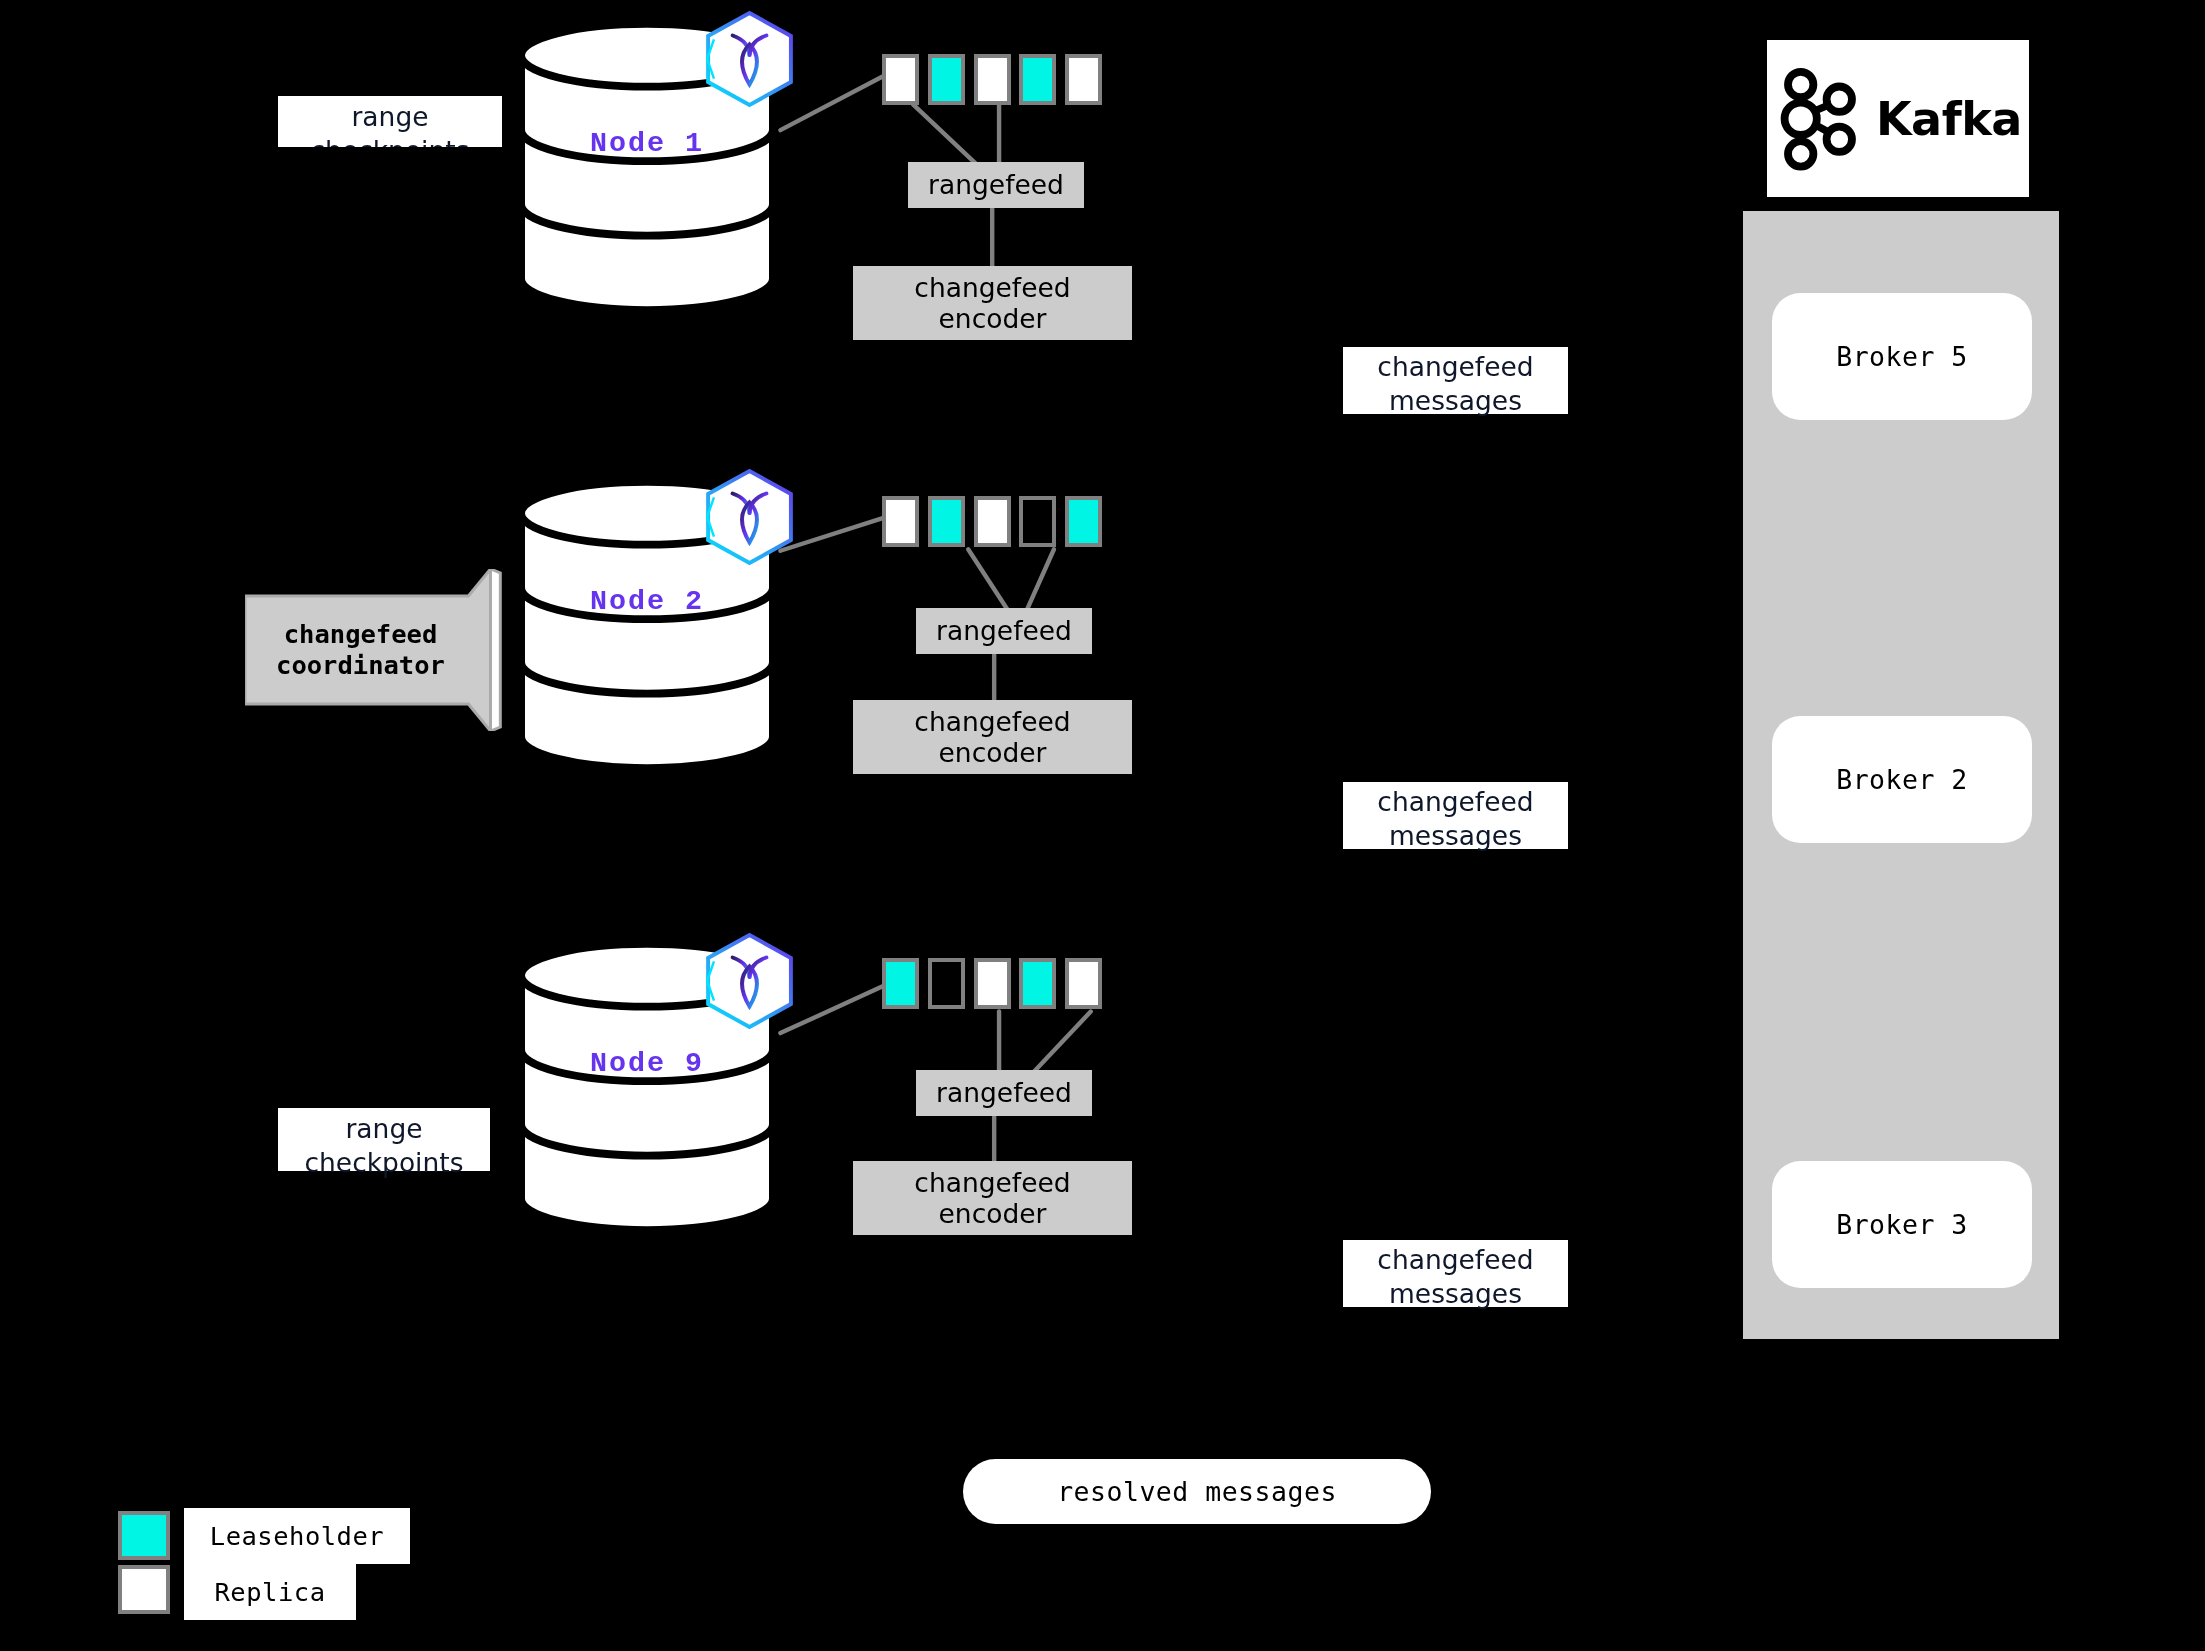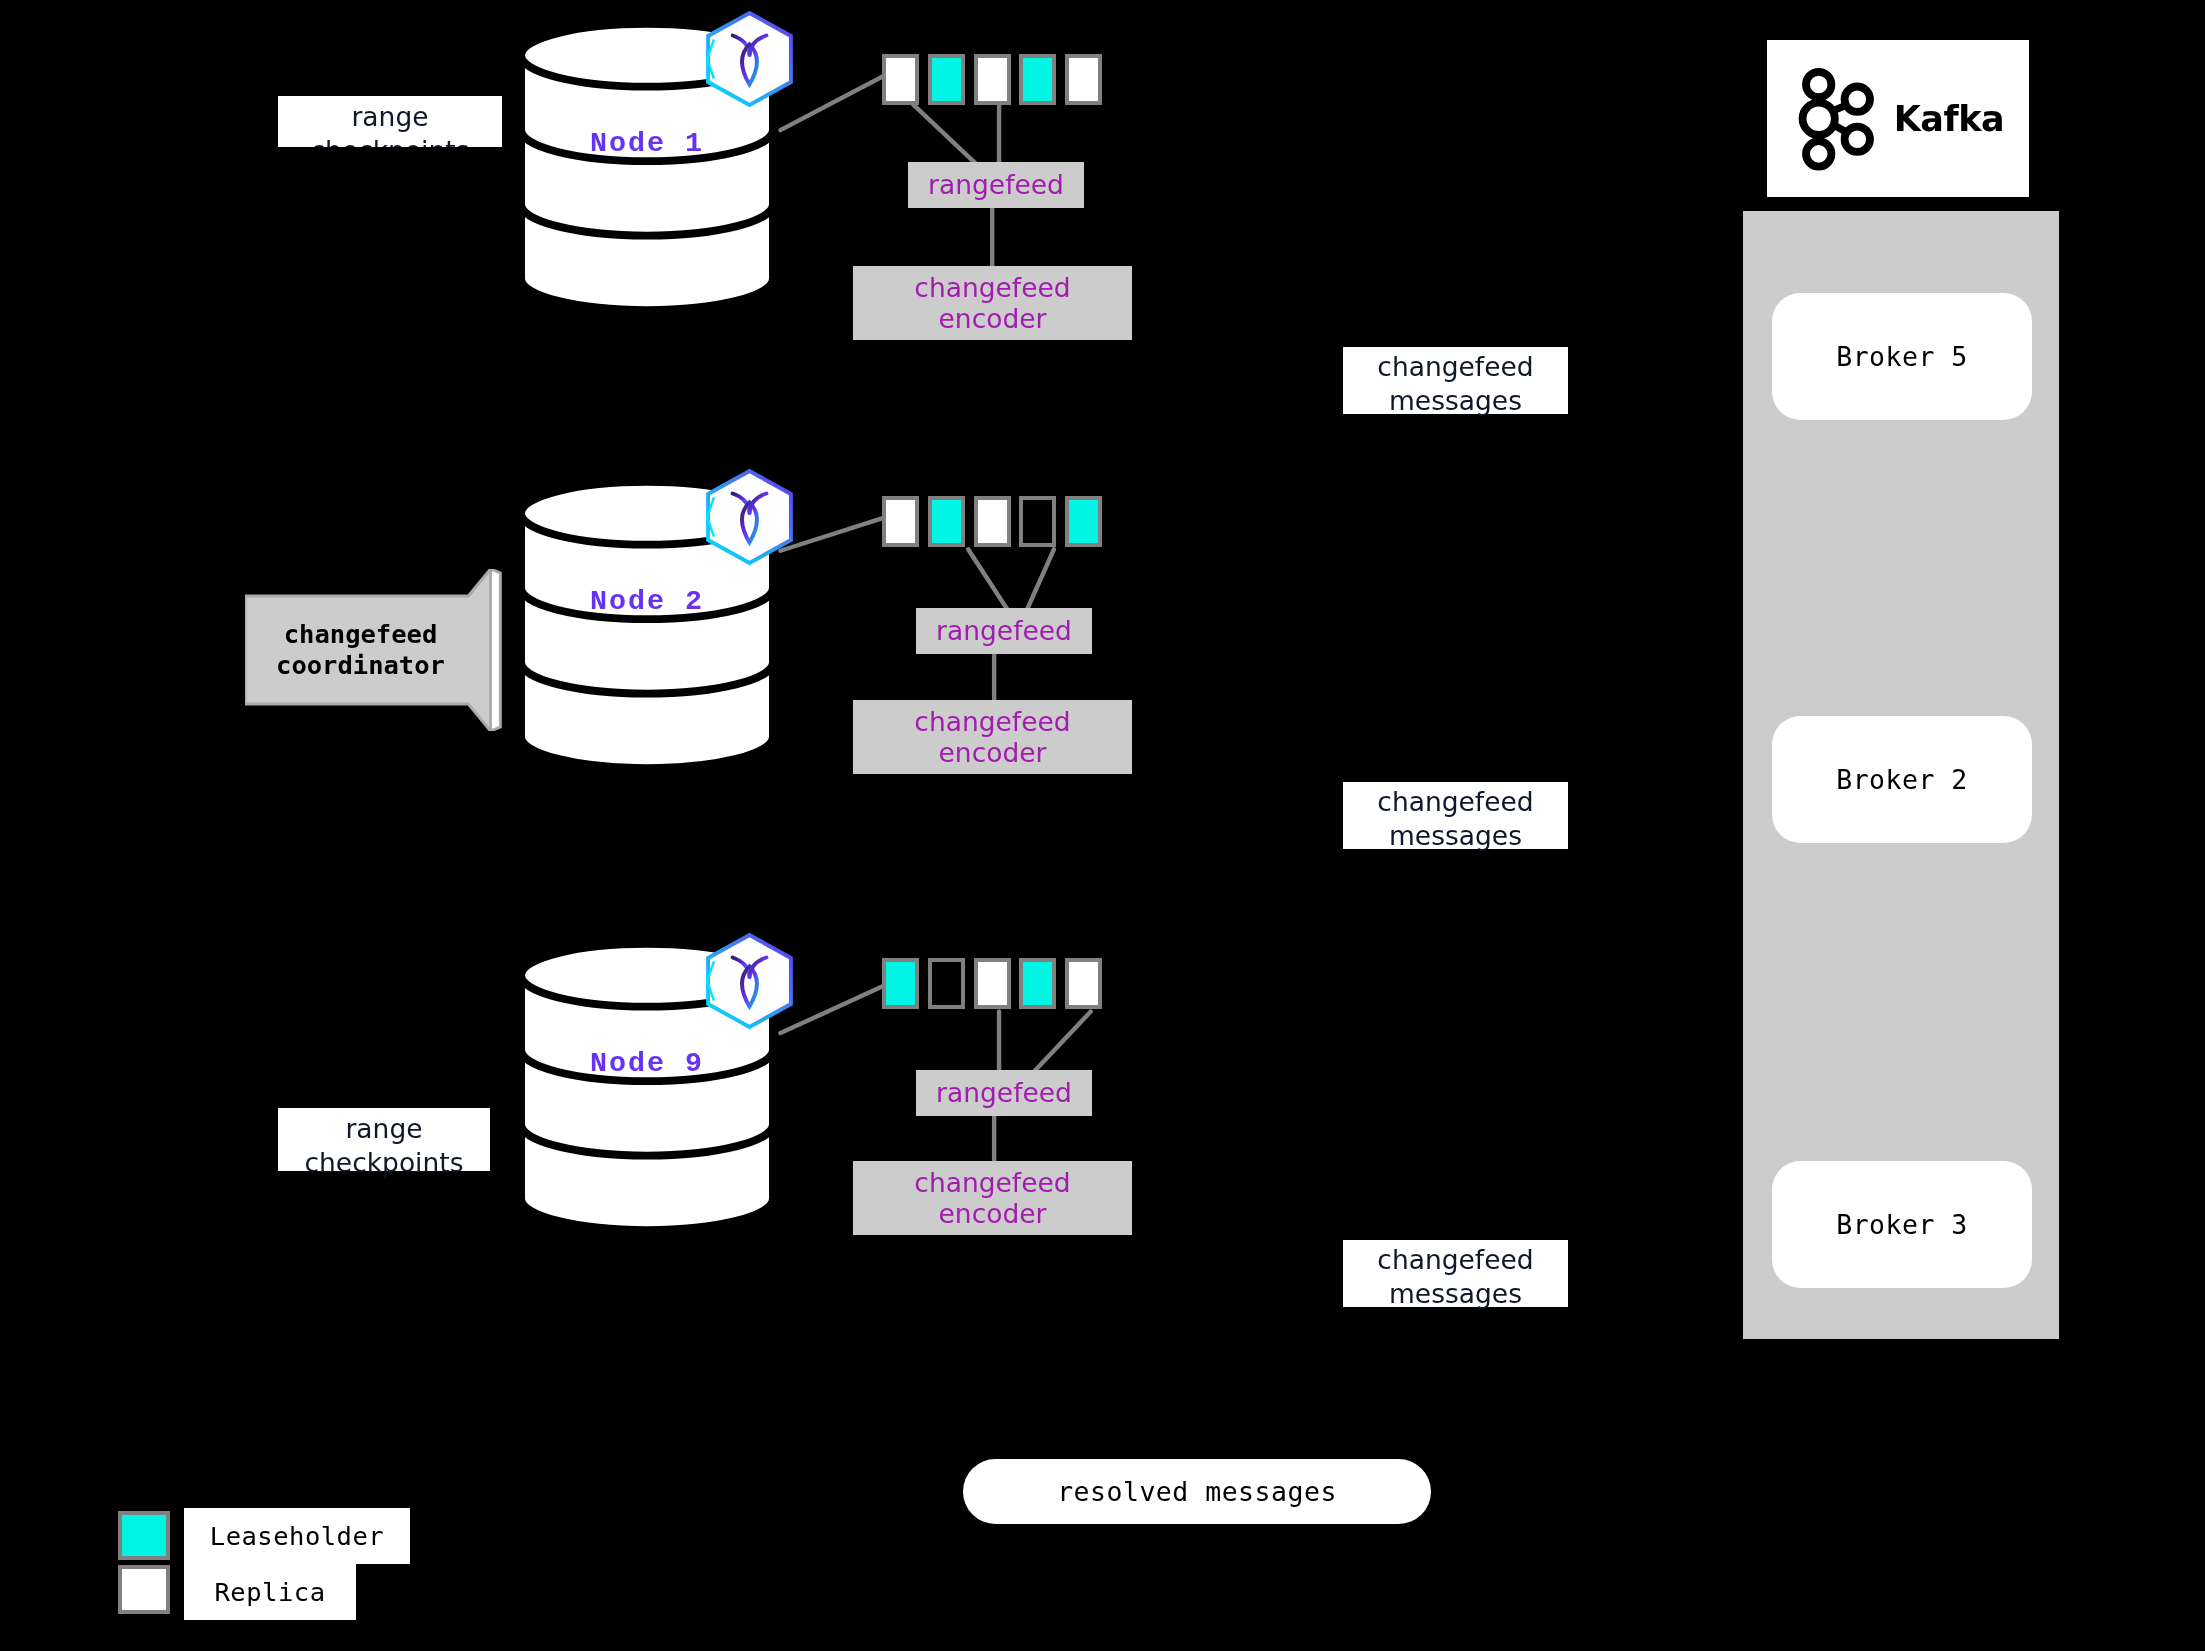--- a/index.html
+++ b/index.html
@@ -51,21 +51,21 @@
     background: transparent;
   }
   .range-box.leaseholder { background: #00f5e4; }
   .range-box.replica     { background: #ffffff; }
   .range-box.empty       { background: transparent; }
 
   
   .gbox {
     position: absolute;
     background: #cccccc;
-    color: #a21caf;
+    color: #000000;
     display: flex; align-items: center; justify-content: center;
     text-align: center;
     font-family: "DejaVu Sans", sans-serif;
     font-size: 26.5px;
     line-height: 1.18;
     white-space: pre-line;
   }
 
   
   .wbox {
@@ -105,21 +105,21 @@
   .kafka-logo {
     position: absolute;
     background: #ffffff;
     display: flex; align-items: center; justify-content: center;
     gap: 10.8px;
   }
   .kafka-logo svg { display: block; }
   .kafka-word {
     font-family: "DejaVu Sans", sans-serif;
     font-weight: bold;
-    font-size: 35px;
+    font-size: 46px;
     color: #000000;
     letter-spacing: -0.5px;
   }
   .kafka-panel {
     position: absolute;
     background: #cccccc;
   }
   .broker {
     position: absolute;
     background: #ffffff;

